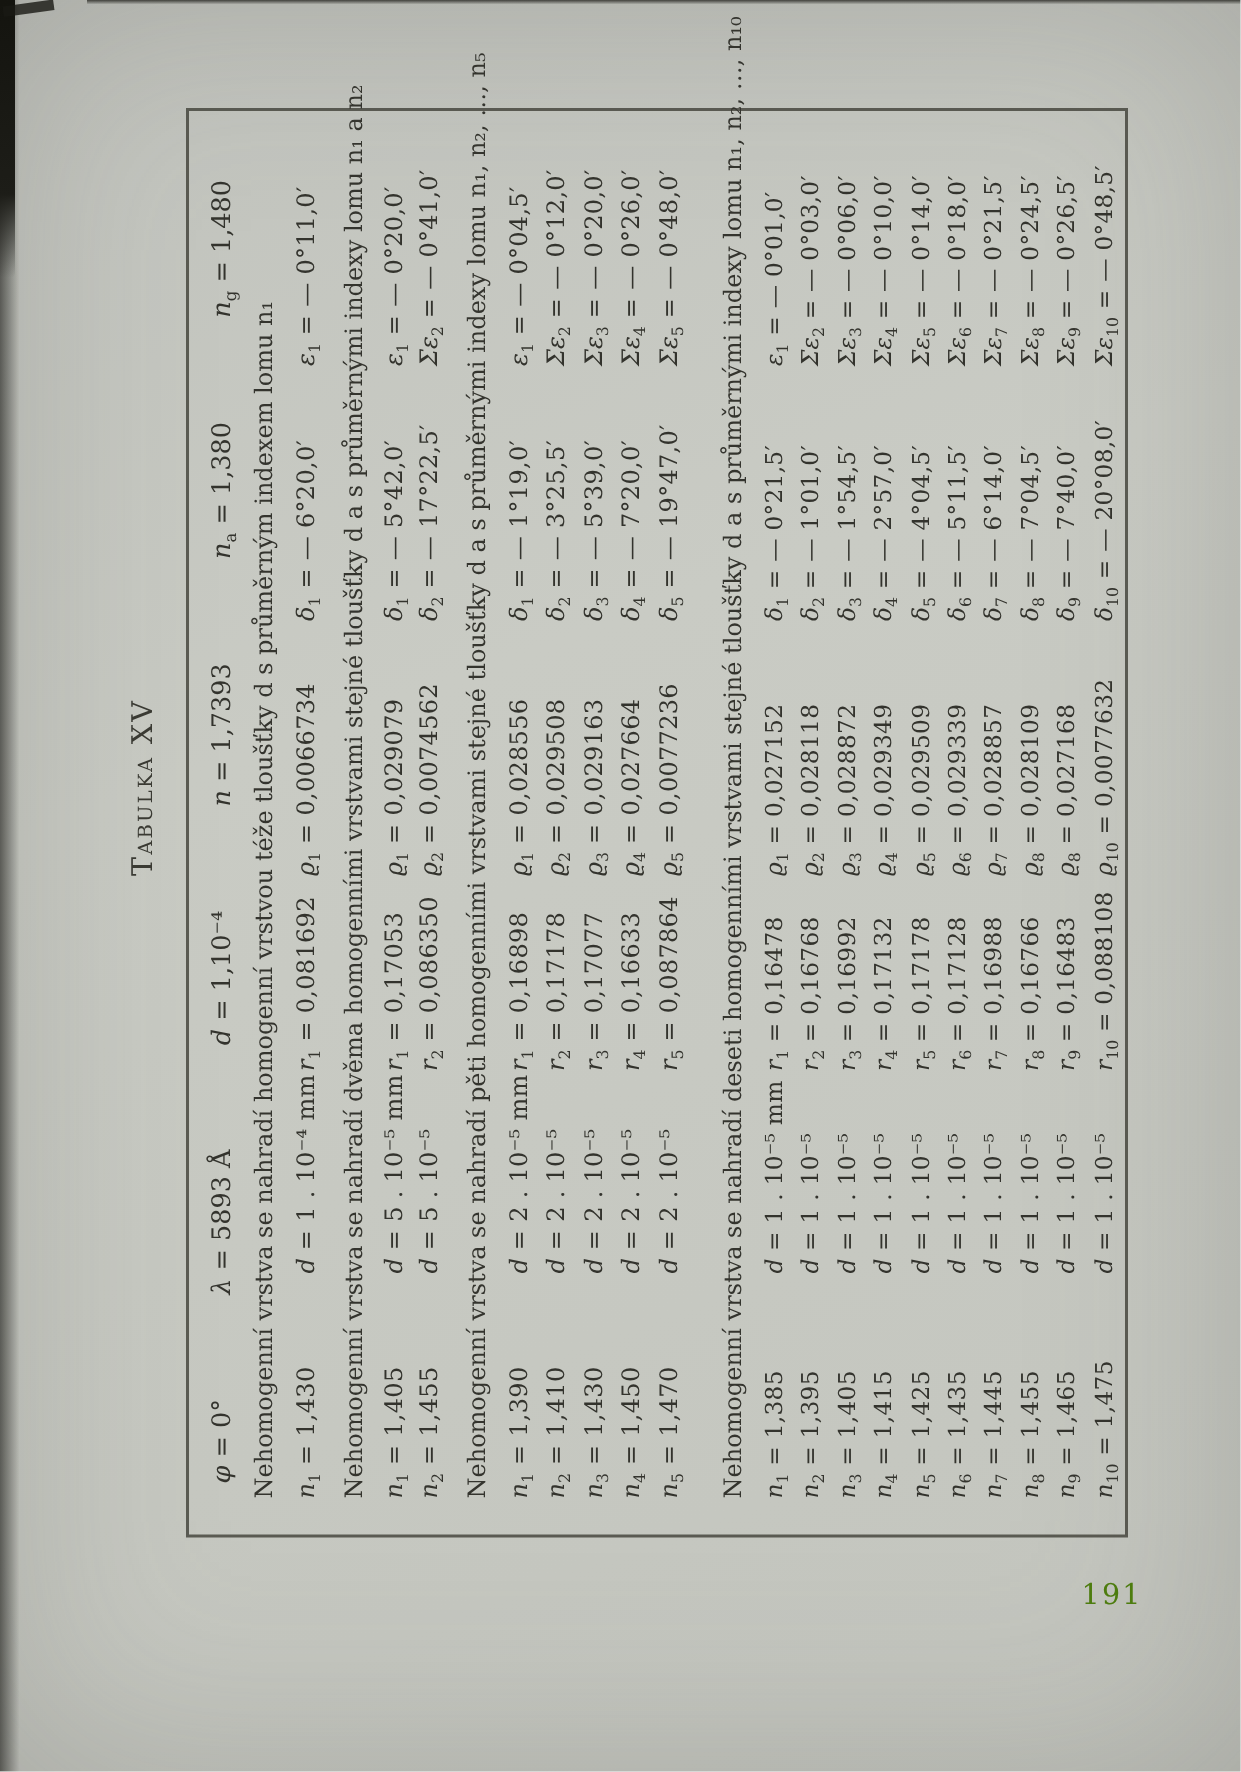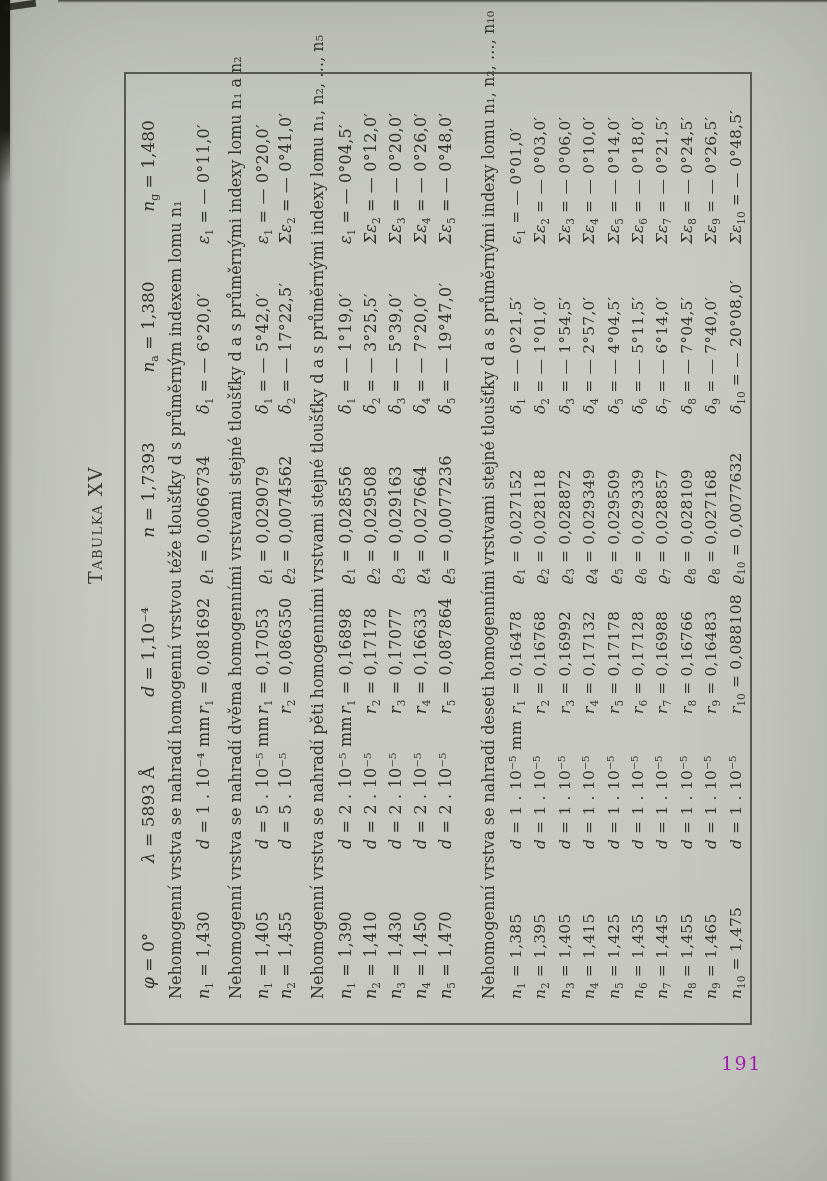--- a/index.html
+++ b/index.html
@@ -48,21 +48,21 @@
   }
   #section-1 .row{line-height:26px;}
   #section-2 .row{line-height:23px;}
   #section-4 .row{line-height:24.4px;font-size:15.5px;}
   .cell i{font-style:italic;}
   .cell sub{font-size:10.5px;line-height:0;}
   .cell .val{letter-spacing:.2px;}
   .hitem i{font-style:italic;}
   .hitem sub{font-size:11px;line-height:0;}
   .page-number{
-    position:absolute;left:721px;top:1052px;font-size:19px;letter-spacing:1.5px;color:#a21caf;
+    position:absolute;left:721px;top:1052px;font-size:19px;letter-spacing:1.5px;color:#4d7c0f;
   }
 </style>
 </head>
 <body>
 
 <div class="vignette"></div>
 <div class="edge-left"></div>
 <div class="edge-left-dark"></div>
 <div class="edge-top"></div>
 <div class="corner-speck"></div>

